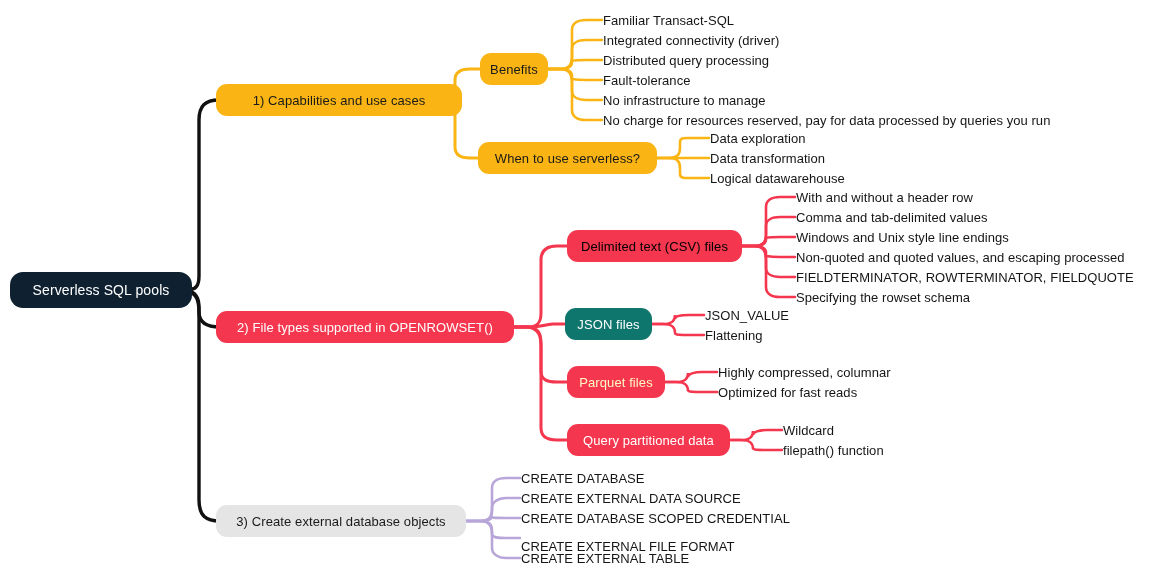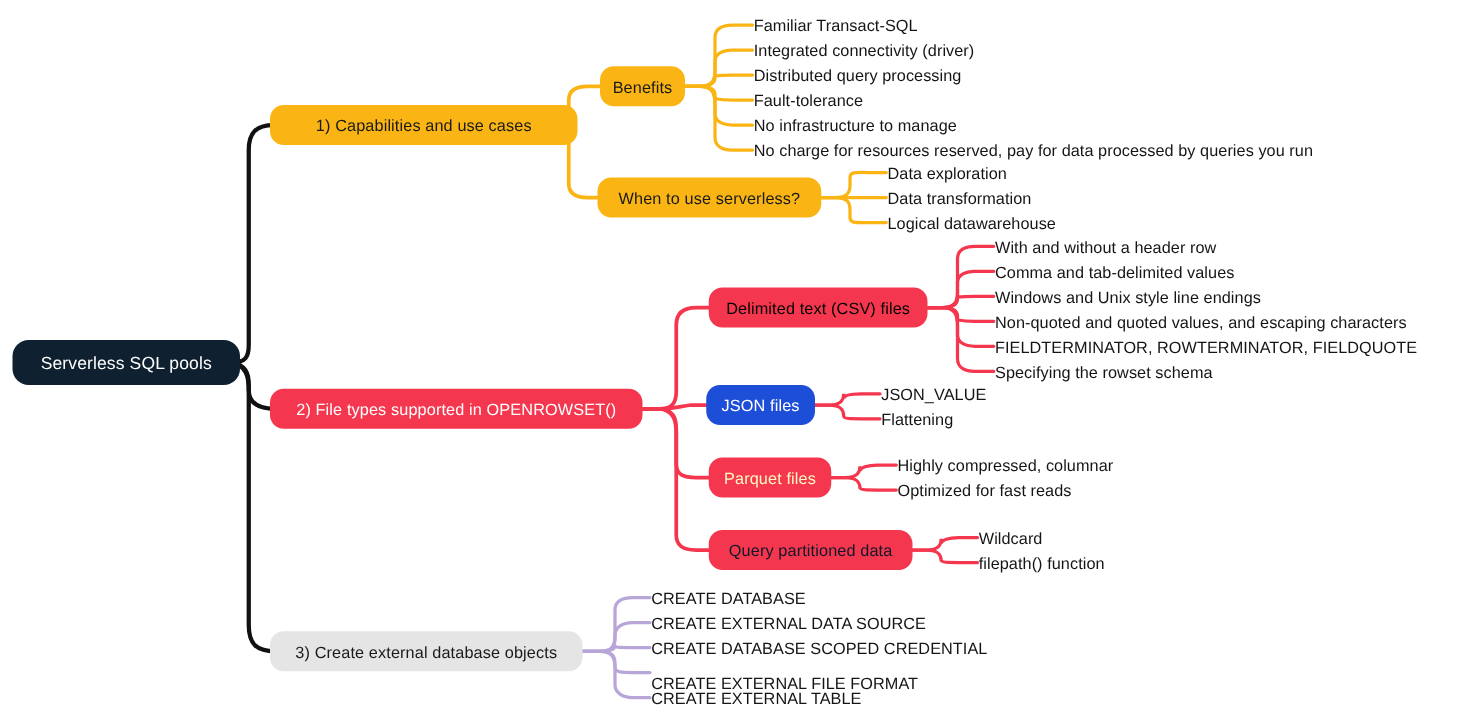--- a/index.html
+++ b/index.html
@@ -148,39 +148,39 @@
     <span>2) File types supported in OPENROWSET()</span>
   </div>
 
   <div class="node" style="left:567px; top:230px; width:175px; height:32px; background:#f4374e; color:#000000;">
     <span>Delimited text (CSV) files</span>
   </div>
 
   <div class="leaf" style="left:796px; top:191px;">With and without a header row</div>
   <div class="leaf" style="left:796px; top:211px;">Comma and tab-delimited values</div>
   <div class="leaf" style="left:796px; top:231px;">Windows and Unix style line endings</div>
-  <div class="leaf" style="left:796px; top:251px;">Non-quoted and quoted values, and escaping characters</div>
+  <div class="leaf" style="left:796px; top:251px;">Non-quoted and quoted values, and escaping processed</div>
   <div class="leaf" style="left:796px; top:271px;">FIELDTERMINATOR, ROWTERMINATOR, FIELDQUOTE</div>
   <div class="leaf" style="left:796px; top:291px;">Specifying the rowset schema</div>
 
-  <div class="node" style="left:565px; top:308px; width:87px; height:32px; background:#1d4ed8; color:#ffffff;">
+  <div class="node" style="left:565px; top:308px; width:87px; height:32px; background:#0f766e; color:#ffffff;">
     <span>JSON files</span>
   </div>
 
   <div class="leaf" style="left:705px; top:309px;">JSON_VALUE</div>
   <div class="leaf" style="left:705px; top:329px;">Flattening</div>
 
   <div class="node" style="left:567px; top:366px; width:98px; height:32px; background:#f4374e; color:#fef9c3;">
     <span>Parquet files</span>
   </div>
 
   <div class="leaf" style="left:718px; top:366px;">Highly compressed, columnar</div>
   <div class="leaf" style="left:718px; top:386px;">Optimized for fast reads</div>
 
-  <div class="node" style="left:567px; top:424px; width:163px; height:32px; background:#f4374e; color:#0f172a;">
+  <div class="node" style="left:567px; top:424px; width:163px; height:32px; background:#f4374e; color:#ffffff;">
     <span>Query partitioned data</span>
   </div>
 
   <div class="leaf" style="left:783px; top:424px;">Wildcard</div>
   <div class="leaf" style="left:783px; top:444px;">filepath() function</div>
 
   <div class="node" style="left:216px; top:505px; width:250px; height:32px; background:#e5e5e5; color:#1a1a1a;">
     <span>3) Create external database objects</span>
   </div>
 

